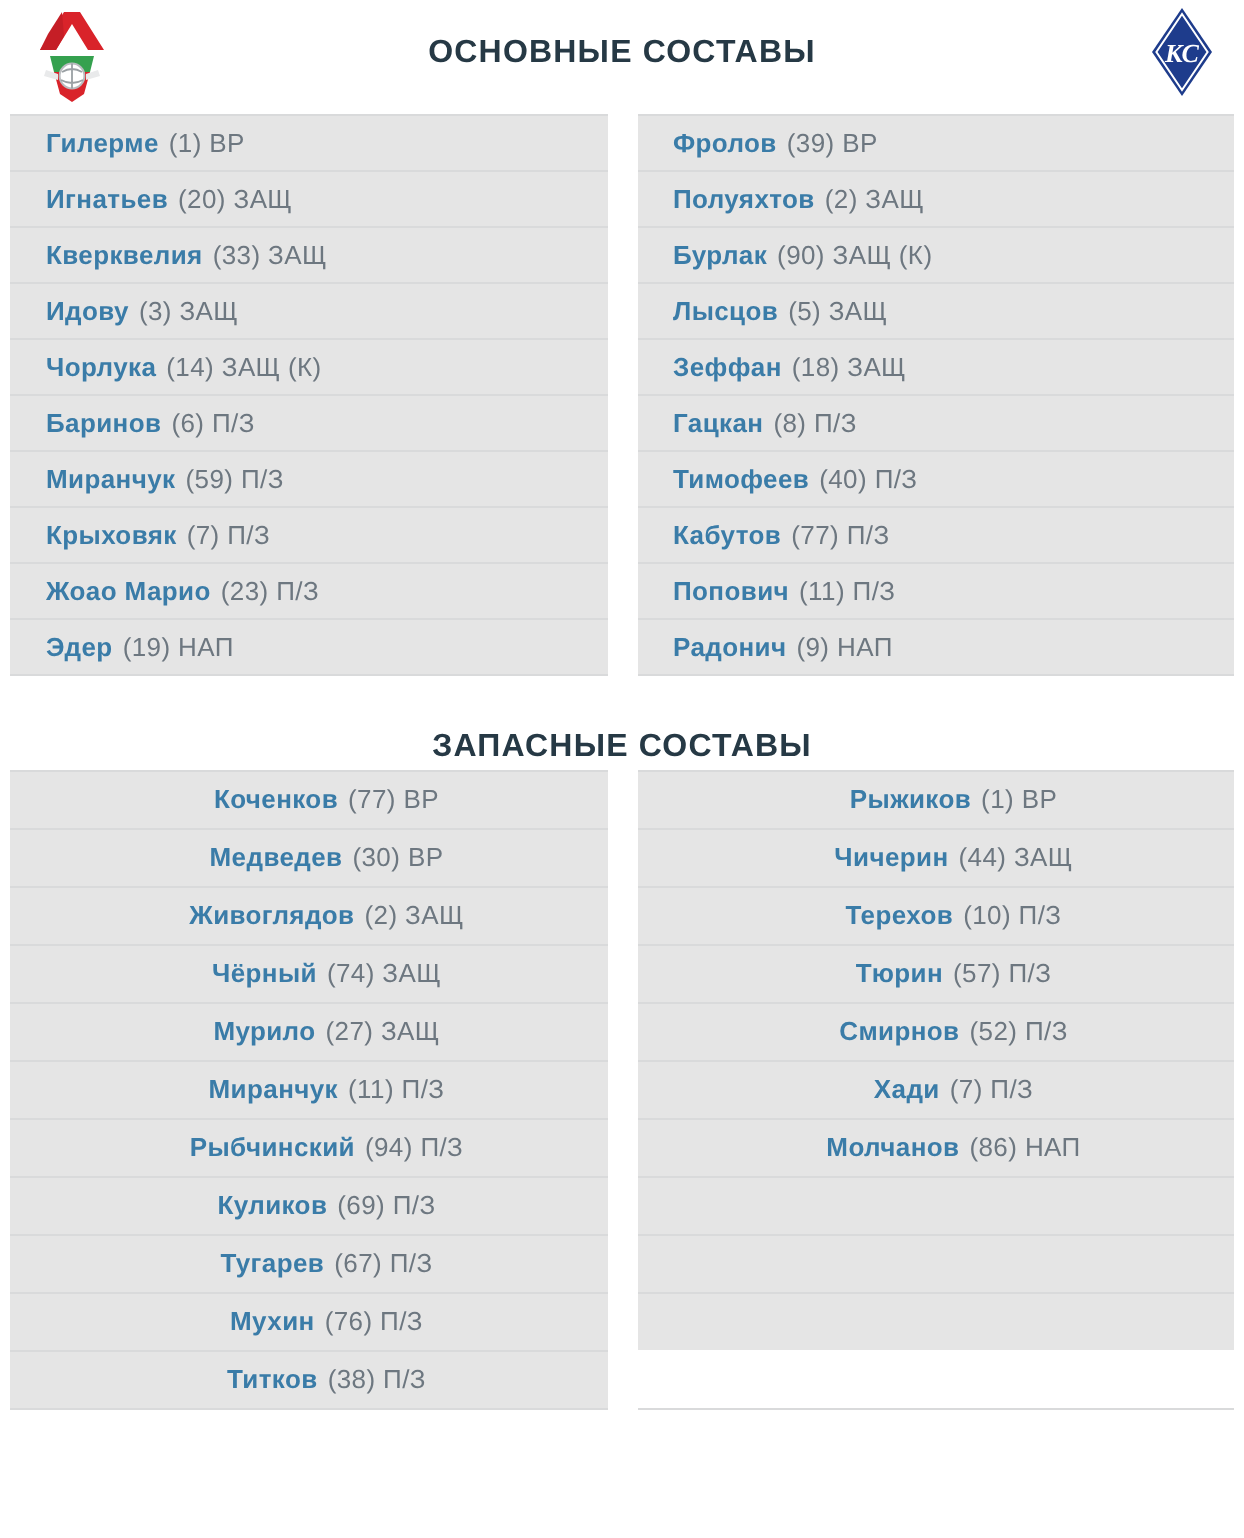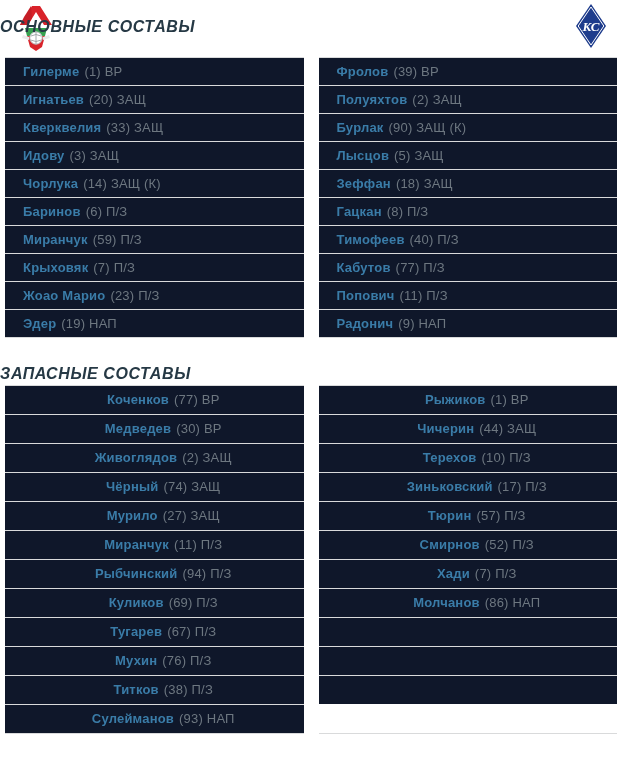--- a/index.html
+++ b/index.html
@@ -7,27 +7,27 @@
     width:622px;height:769px;background:#ffffff;
     font-family:"Liberation Sans",sans-serif;
     -webkit-font-smoothing:antialiased;
     overflow:hidden;
   }
   .header{position:relative;height:57px;}
   .logo-left{position:absolute;left:15px;top:4px;}
   .logo-right{position:absolute;right:15px;top:3px;}
   .section-title{
     position:absolute;left:0;right:0;top:18px;
-    text-align:left;font-weight:bold;font-size:16px;
-    color:#263945;letter-spacing:.6px;font-style:italic;
+    text-align:center;font-weight:bold;font-size:16px;
+    color:#263945;letter-spacing:.6px;
   }
   .squads{display:flex;padding:0 5px;gap:15px;}
   .col{flex:1;border-bottom:1px solid #d9dadb;min-width:0;}
   .row{
-    box-sizing:border-box;background:#0f172a;border-top:1px solid #d9dadb;
+    box-sizing:border-box;background:#e5e5e5;border-top:1px solid #d9dadb;
     padding-left:18px;font-size:13px;white-space:nowrap;overflow:hidden;
   }
   .main .row{height:28px;line-height:27px;}
   .reserve .row{height:29px;line-height:28px;text-align:center;}
   .pname{color:#3a7ca8;font-weight:bold;letter-spacing:.2px;}
   .pdetails{color:#6d7780;margin-left:5px;letter-spacing:.2px;}
   .reserve-title-wrap{position:relative;height:47px;}
   .reserve-title-wrap .section-title{top:27px;}
 </style>
 </head>
@@ -93,27 +93,25 @@
         <div class="row"><span class="pname">Медведев</span><span class="pdetails">(30) ВР</span></div>
         <div class="row"><span class="pname">Живоглядов</span><span class="pdetails">(2) ЗАЩ</span></div>
         <div class="row"><span class="pname">Чёрный</span><span class="pdetails">(74) ЗАЩ</span></div>
         <div class="row"><span class="pname">Мурило</span><span class="pdetails">(27) ЗАЩ</span></div>
         <div class="row"><span class="pname">Миранчук</span><span class="pdetails">(11) П/З</span></div>
         <div class="row"><span class="pname">Рыбчинский</span><span class="pdetails">(94) П/З</span></div>
         <div class="row"><span class="pname">Куликов</span><span class="pdetails">(69) П/З</span></div>
         <div class="row"><span class="pname">Тугарев</span><span class="pdetails">(67) П/З</span></div>
         <div class="row"><span class="pname">Мухин</span><span class="pdetails">(76) П/З</span></div>
         <div class="row"><span class="pname">Титков</span><span class="pdetails">(38) П/З</span></div>
-        <div class="row"><span class="pname">Сулейманов</span><span class="pdetails">(93) НАП</span></div>
       </div>
     <div class="col">
         <div class="row"><span class="pname">Рыжиков</span><span class="pdetails">(1) ВР</span></div>
         <div class="row"><span class="pname">Чичерин</span><span class="pdetails">(44) ЗАЩ</span></div>
         <div class="row"><span class="pname">Терехов</span><span class="pdetails">(10) П/З</span></div>
-        <div class="row"><span class="pname">Зиньковский</span><span class="pdetails">(17) П/З</span></div>
         <div class="row"><span class="pname">Тюрин</span><span class="pdetails">(57) П/З</span></div>
         <div class="row"><span class="pname">Смирнов</span><span class="pdetails">(52) П/З</span></div>
         <div class="row"><span class="pname">Хади</span><span class="pdetails">(7) П/З</span></div>
         <div class="row"><span class="pname">Молчанов</span><span class="pdetails">(86) НАП</span></div>
         <div class="row"><span class="pname"></span><span class="pdetails"></span></div>
         <div class="row"><span class="pname"></span><span class="pdetails"></span></div>
         <div class="row"><span class="pname"></span><span class="pdetails"></span></div>
       </div>
   </div>
 

